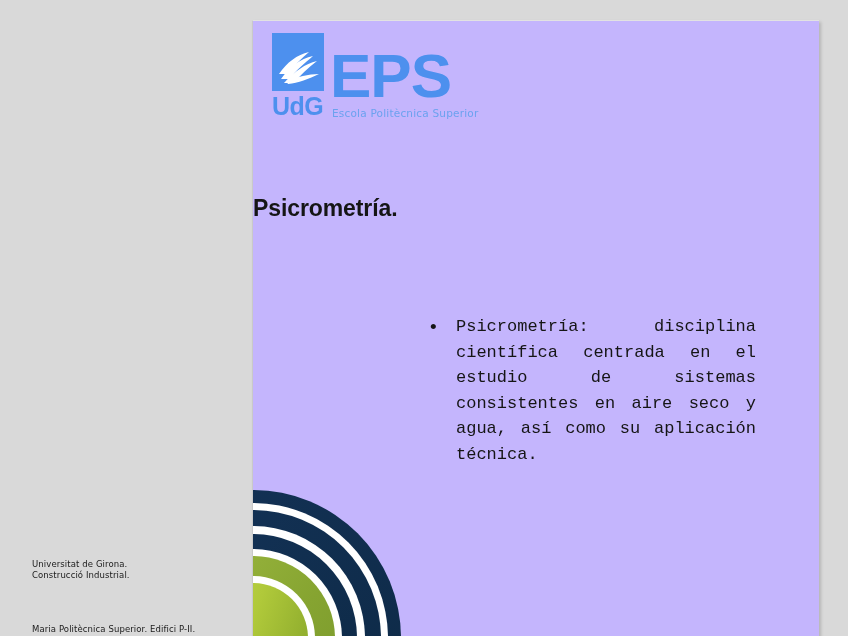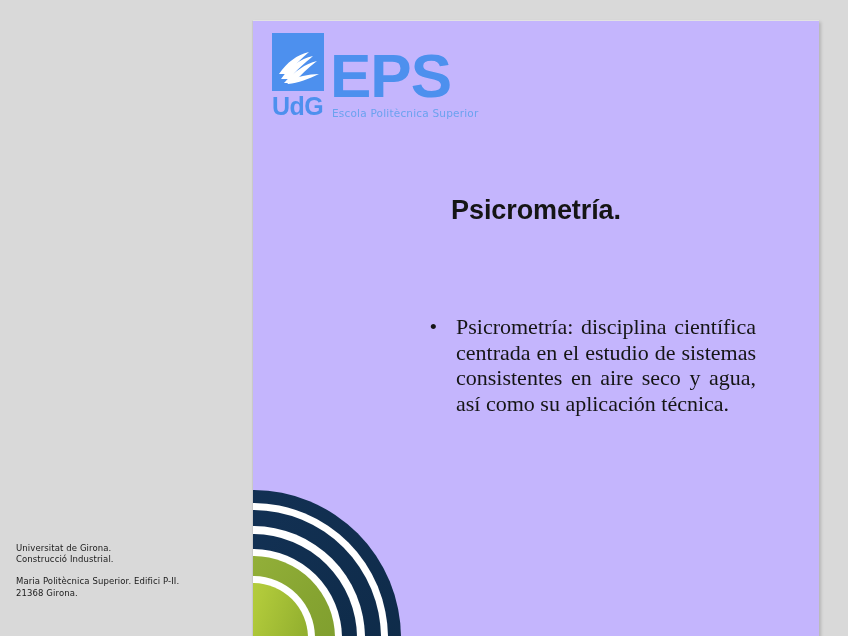--- a/index.html
+++ b/index.html
@@ -20,21 +20,21 @@
     position: absolute;
     left: 16px;
     top: 543px;
     width: 224px;
     font-family: "DejaVu Sans", sans-serif;
     font-size: 8.5px;
     line-height: 11.2px;
     color: #1a1a1a;
     letter-spacing: 0.1px;
   }
-  #address-block .addr-group { margin: 0; }
+  #address-block .addr-group { margin: 16px; }
   #address-block .addr-gap { height: 11px; }
   #address-block .addr-line { white-space: nowrap; }
 
   
   #slide {
     position: absolute;
     left: 252px;
     top: 20px;
     width: 566px;
     height: 617px;
@@ -77,23 +77,23 @@
     width: 150px;
     height: 86px;
   }
 
   
   #slide-title {
     position: absolute;
     left: 0;
     right: 0;
     top: 174px;
-    text-align: center;
+    text-align: left;
     font-family: "Liberation Sans", sans-serif;
-    font-size: 27px;
+    font-size: 23px;
     font-weight: bold;
     color: #151515;
     letter-spacing: -0.1px;
   }
 
   #body-bullet-row {
     position: absolute;
     left: 175px;
     top: 293px;
     width: 328px;
@@ -105,22 +105,22 @@
     width: 28px;
     font-size: 19px;
     line-height: 25.5px;
     color: #151515;
     text-align: left;
     padding-left: 2px;
     box-sizing: border-box;
   }
   #bullet-text {
     flex: 1 1 auto;
-    font-family: Liberation Serif, serif;
-    font-size: 22px;
+    font-family: Liberation Mono, monospace;
+    font-size: 17px;
     line-height: 25.5px;
     color: #151515;
     text-align: justify;
     text-justify: inter-word;
     hyphens: none;
   }
 </style>
 </head>
 <body>
 

